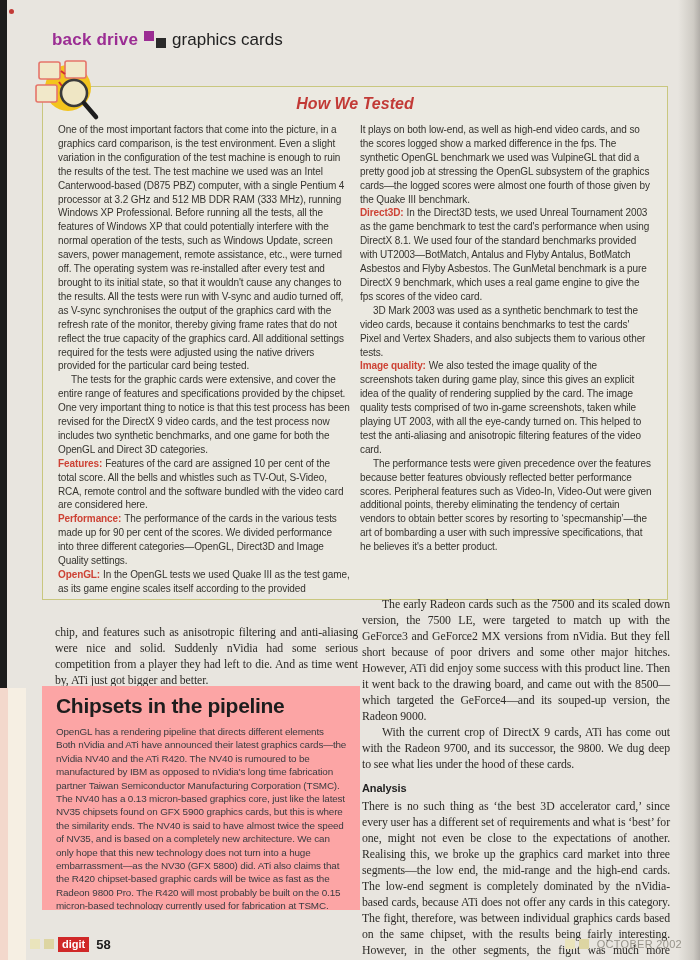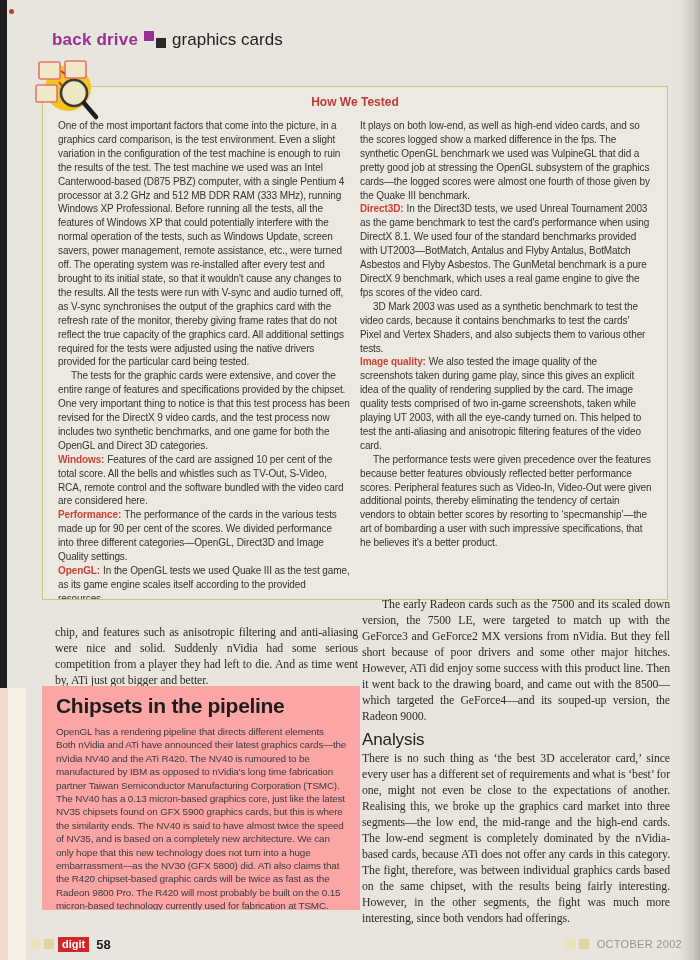--- a/index.html
+++ b/index.html
@@ -19,38 +19,38 @@
   .hdr{position:absolute;left:52px;top:30px;height:30px;}
   .hdr-testdrive{font-weight:bold;font-size:17px;color:#9b2d93;letter-spacing:.2px;}
   .sq{display:inline-block;width:10px;height:10px;}
   .sq-purple{background:#9b2d93;margin-left:6px;vertical-align:4px;}
   .sq-black{background:#2a2a2a;margin-left:2px;vertical-align:-3px;}
   .hdr-topic{font-size:17px;color:#222;margin-left:6px;}
 
   
   .hwt{position:absolute;left:42px;top:86px;width:626px;height:514px;
        background:#ebe9e1;border:1.5px solid #c9c77f;box-sizing:border-box;overflow:hidden;}
-  .hwt-title{margin:8px 0 10px 0;text-align:center;font-size:12px;font-weight:bold;color:#c23a36;}
+  .hwt-title{margin:8px 0 10px 0;text-align:center;font-size:16px;font-weight:bold;color:#c23a36;font-style:italic;}
   .hwt-cols{display:flex;gap:10px;padding:0 15px;}
   .hwt-col{width:295px;font-size:10px;line-height:13.9px;letter-spacing:-0.1px;color:#35332e;text-align:left;}
   .hwt-col p{margin:0;}
   .hwt-col p.ind{text-indent:13px;}
   .lbl{color:#cd4234;font-weight:bold;margin-right:3px;}
 
   
   .hwt-icon{position:absolute;left:34px;top:58px;width:66px;height:64px;}
 
   
   .body-left{position:absolute;left:55px;top:624px;width:303px;}
   .body-right{position:absolute;left:362px;top:596px;width:308px;}
   .serif{font-family:"Liberation Serif",serif;font-size:11.8px;line-height:16px;
          color:#2d2b27;text-align:justify;letter-spacing:-0.1px;}
   .serif p{margin:0;}
   .serif p.ind{text-indent:20px;}
-  .analysis-h{font-family:"Liberation Sans",sans-serif;font-size:17px;font-weight:normal;
+  .analysis-h{font-family:"Liberation Sans",sans-serif;font-size:11px;font-weight:bold;
               color:#222;margin:8px 0 2px 0;}
 
   
   .chipbox{position:absolute;left:42px;top:686px;width:318px;height:224px;
            background:#fca5a5;box-sizing:border-box;padding:8px 12px 10px 14px;overflow:hidden;}
   .chipbox h2{margin:0 0 7px 0;font-size:21px;font-weight:bold;color:#1d1d1d;letter-spacing:-0.3px;}
   .chipbox p{margin:0;font-size:9.9px;line-height:13.4px;letter-spacing:-0.15px;color:#3a3c40;}
 
   
   .footer{position:absolute;left:30px;right:18px;bottom:7px;height:18px;
@@ -77,21 +77,21 @@
   <div class="hdr">
     <span class="hdr-testdrive">back drive</span><span class="sq sq-purple"></span><span class="sq sq-black"></span><span class="hdr-topic">graphics cards</span>
   </div>
 
   <section class="hwt">
     <h1 class="hwt-title">How We Tested</h1>
     <div class="hwt-cols">
       <div class="hwt-col">
         <p>One of the most important factors that come into the picture, in a graphics card comparison, is the test environment. Even a slight variation in the configuration of the test machine is enough to ruin the results of the test. The test machine we used was an Intel Canterwood-based (D875 PBZ) computer, with a single Pentium 4 processor at 3.2 GHz and 512 MB DDR RAM (333 MHz), running Windows XP Professional. Before running all the tests, all the features of Windows XP that could potentially interfere with the normal operation of the tests, such as Windows Update, screen savers, power management, remote assistance, etc., were turned off. The operating system was re-installed after every test and brought to its initial state, so that it wouldn't cause any changes to the results. All the tests were run with V-sync and audio turned off, as V-sync synchronises the output of the graphics card with the refresh rate of the monitor, thereby giving frame rates that do not reflect the true capacity of the graphics card. All additional settings required for the tests were adjusted using the native drivers provided for the particular card being tested.</p>
         <p class="ind">The tests for the graphic cards were extensive, and cover the entire range of features and specifications provided by the chipset. One very important thing to notice is that this test process has been revised for the DirectX 9 video cards, and the test process now includes two synthetic benchmarks, and one game for both the OpenGL and Direct 3D categories.</p>
-        <p><span class="lbl">Windows:</span><span>Features of the card are assigned 10 per cent of the total score. All the bells and whistles such as TV-Out, S-Video, RCA, remote control and the software bundled with the video card are considered here.</span></p>
+        <p><span class="lbl">Features:</span><span>Features of the card are assigned 10 per cent of the total score. All the bells and whistles such as TV-Out, S-Video, RCA, remote control and the software bundled with the video card are considered here.</span></p>
         <p><span class="lbl">Performance:</span><span>The performance of the cards in the various tests made up for 90 per cent of the scores. We divided performance into three different categories—OpenGL, Direct3D and Image Quality settings.</span></p>
         <p><span class="lbl">OpenGL:</span><span>In the OpenGL tests we used Quake III as the test game, as its game engine scales itself according to the provided resources.</span></p>
       </div>
       <div class="hwt-col">
         <p>It plays on both low-end, as well as high-end video cards, and so the scores logged show a marked difference in the fps. The synthetic OpenGL benchmark we used was VulpineGL that did a pretty good job at stressing the OpenGL subsystem of the graphics cards—the logged scores were almost one fourth of those given by the Quake III benchmark.</p>
         <p><span class="lbl">Direct3D:</span><span>In the Direct3D tests, we used Unreal Tournament 2003 as the game benchmark to test the card's performance when using DirectX 8.1. We used four of the standard benchmarks provided with UT2003—BotMatch, Antalus and Flyby Antalus, BotMatch Asbestos and Flyby Asbestos. The GunMetal benchmark is a pure DirectX 9 benchmark, which uses a real game engine to give the fps scores of the video card.</span></p>
         <p class="ind">3D Mark 2003 was used as a synthetic benchmark to test the video cards, because it contains benchmarks to test the cards' Pixel and Vertex Shaders, and also subjects them to various other tests.</p>
         <p><span class="lbl">Image quality:</span><span>We also tested the image quality of the screenshots taken during game play, since this gives an explicit idea of the quality of rendering supplied by the card. The image quality tests comprised of two in-game screenshots, taken while playing UT 2003, with all the eye-candy turned on. This helped to test the anti-aliasing and anisotropic filtering features of the video card.</span></p>
         <p class="ind">The performance tests were given precedence over the features because better features obviously reflected better performance scores. Peripheral features such as Video-In, Video-Out were given additional points, thereby eliminating the tendency of certain vendors to obtain better scores by resorting to ‘specmanship’—the art of bombarding a user with such impressive specifications, that he believes it's a better product.</p>
       </div>
@@ -115,20 +115,21 @@
   </div>
 
   <aside class="chipbox">
     <h2>Chipsets in the pipeline</h2>
     <p>OpenGL has a rendering pipeline that directs different elements</p>
     <p>Both nVidia and ATi have announced their latest graphics cards—the nVidia NV40 and the ATi R420. The NV40 is rumoured to be manufactured by IBM as opposed to nVidia's long time fabrication partner Taiwan Semiconductor Manufacturing Corporation (TSMC). The NV40 has a 0.13 micron-based graphics core, just like the latest NV35 chipsets found on GFX 5900 graphics cards, but this is where the similarity ends. The NV40 is said to have almost twice the speed of NV35, and is based on a completely new architecture. We can only hope that this new technology does not turn into a huge embarrassment—as the NV30 (GFX 5800) did. ATi also claims that the R420 chipset-based graphic cards will be twice as fast as the Radeon 9800 Pro. The R420 will most probably be built on the 0.15 micron-based technology currently used for fabrication at TSMC.</p>
   </aside>
 
   <div class="body-right serif">
     <p class="ind">The early Radeon cards such as the 7500 and its scaled down version, the 7500 LE, were targeted to match up with the GeForce3 and GeForce2 MX versions from nVidia. But they fell short because of poor drivers and some other major hitches. However, ATi did enjoy some success with this product line. Then it went back to the drawing board, and came out with the 8500—which targeted the GeForce4—and its souped-up version, the Radeon 9000.</p>
+    <p class="ind">With the current crop of DirectX 9 cards, ATi has come out with the Radeon 9700, and its successor, the 9800. We dug deep to see what lies under the hood of these cards.</p>
     <h3 class="analysis-h">Analysis</h3>
     <p>There is no such thing as ‘the best 3D accelerator card,’ since every user has a different set of requirements and what is ‘best’ for one, might not even be close to the expectations of another. Realising this, we broke up the graphics card market into three segments—the low end, the mid-range and the high-end cards. The low-end segment is completely dominated by the nVidia-based cards, because ATi does not offer any cards in this category. The fight, therefore, was between individual graphics cards based on the same chipset, with the results being fairly interesting. However, in the other segments, the fight was much more interesting, since both vendors had offerings.</p>
   </div>
 
   <div class="footer">
     <div class="f-left">
       <span class="fsq fsq1"></span>
       <span class="fsq fsq2"></span>
       <span class="digit-logo">digit</span>
       <span class="page-num">58</span>

